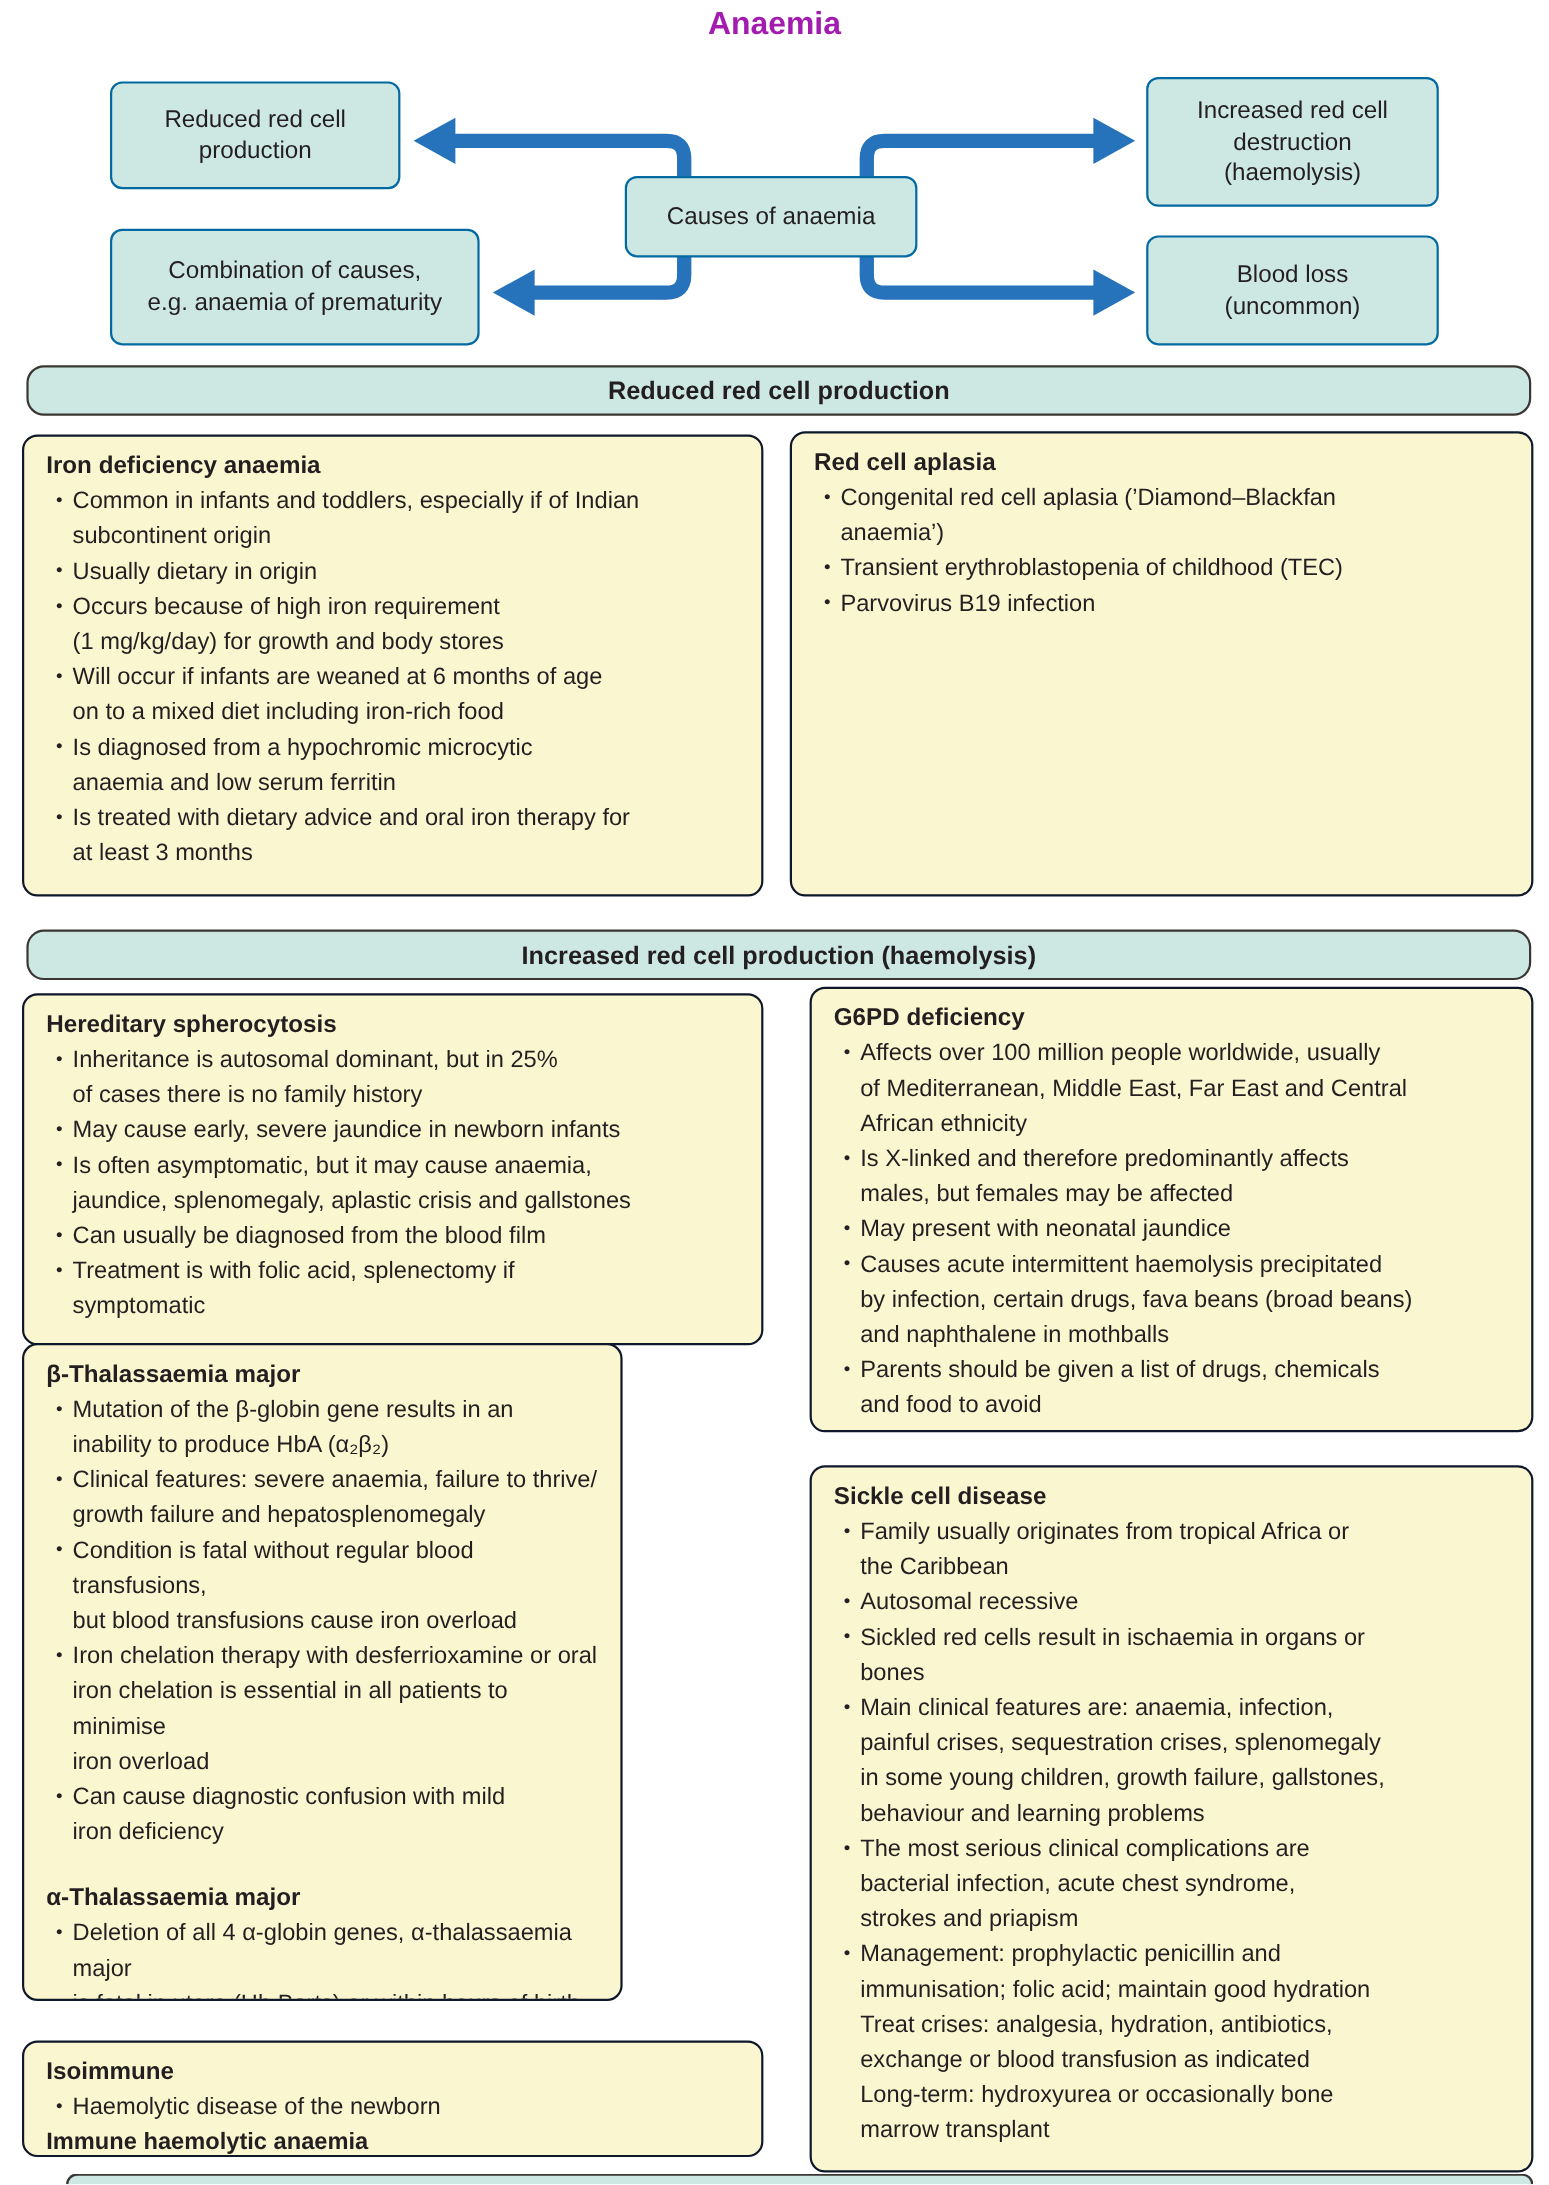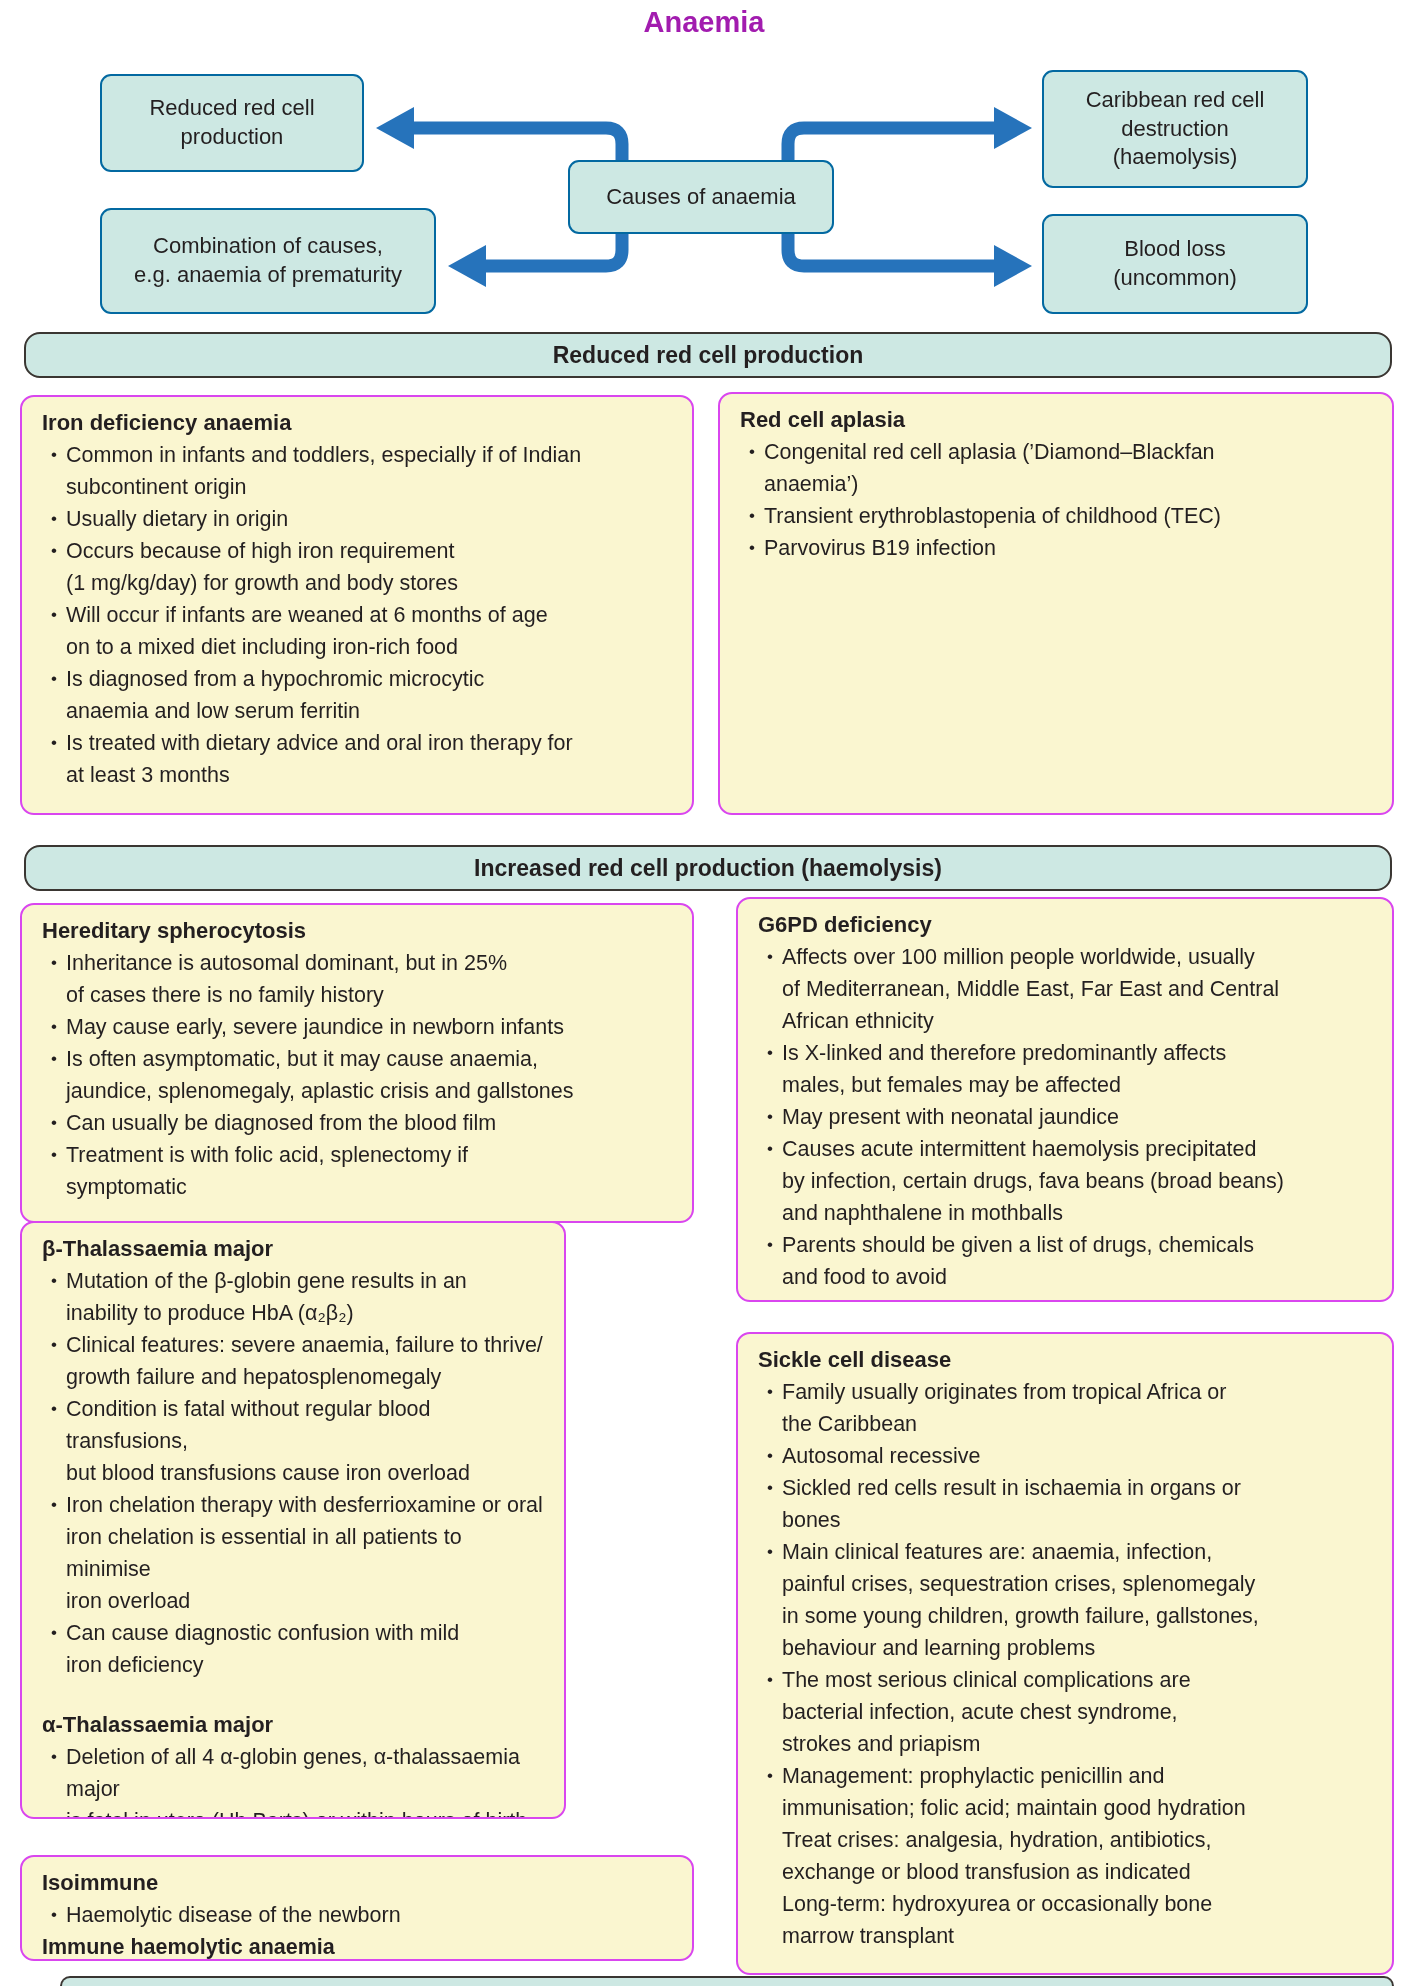--- a/index.html
+++ b/index.html
@@ -19,21 +19,21 @@
     border-radius:11px;display:flex;align-items:center;justify-content:center;
     text-align:center;font-size:22px;line-height:1.3;white-space:pre-line;
     padding:4px 10px;box-sizing:border-box;
   }
   .banner{
     position:absolute;left:24px;width:1368px;height:46px;background:#cde8e3;
     border:2px solid #3a3632;border-radius:16px;display:flex;align-items:center;
     justify-content:center;font-size:23px;font-weight:bold;box-sizing:border-box;
   }
   .ybox{
-    position:absolute;background:#faf6d0;border:2px solid #d946ef;border-radius:14px;
+    position:absolute;background:#faf6d0;border:2px solid #0f172a;border-radius:14px;
     padding:10px 16px 8px 20px;font-size:21.5px;line-height:32px;box-sizing:border-box;
     overflow:hidden;
   }
   .ybox h3{font-size:22px;font-weight:bold;margin:0;line-height:32px;}
   .ybox h3.sub{margin-top:28px;}
   .ybox ul{list-style:none;margin:0;padding:0;}
   .ybox li{display:flex;align-items:flex-start;}
   .dot{flex:0 0 24px;text-align:center;font-size:17px;line-height:32px;}
   .btext{white-space:pre-line;flex:1 1 auto;}
   .bold-footer{font-weight:bold;line-height:32px;}
@@ -80,21 +80,21 @@
       <polygon class="afill" points="448,266 486,245 486,287"></polygon>
     </g>
     <g>
       <path class="astroke" d="M 788 226 L 788 250 Q 788 266 804 266 L 996 266"></path>
       <polygon class="afill" points="1032,266 994,245 994,287"></polygon>
     </g>
   </svg>
 
   <div class="fc-box" id="fc-tl">Reduced red cell
 production</div>
-  <div class="fc-box" id="fc-tr">Caribbean red cell
+  <div class="fc-box" id="fc-tr">Increased red cell
 destruction
 (haemolysis)</div>
   <div class="fc-box" id="fc-center">Causes of anaemia</div>
   <div class="fc-box" id="fc-br">Blood loss
 (uncommon)</div>
   <div class="fc-box" id="fc-bl">Combination of causes,
 e.g. anaemia of prematurity</div>
 
   <div class="banner" id="banner-reduced">Reduced red cell production</div>
 

